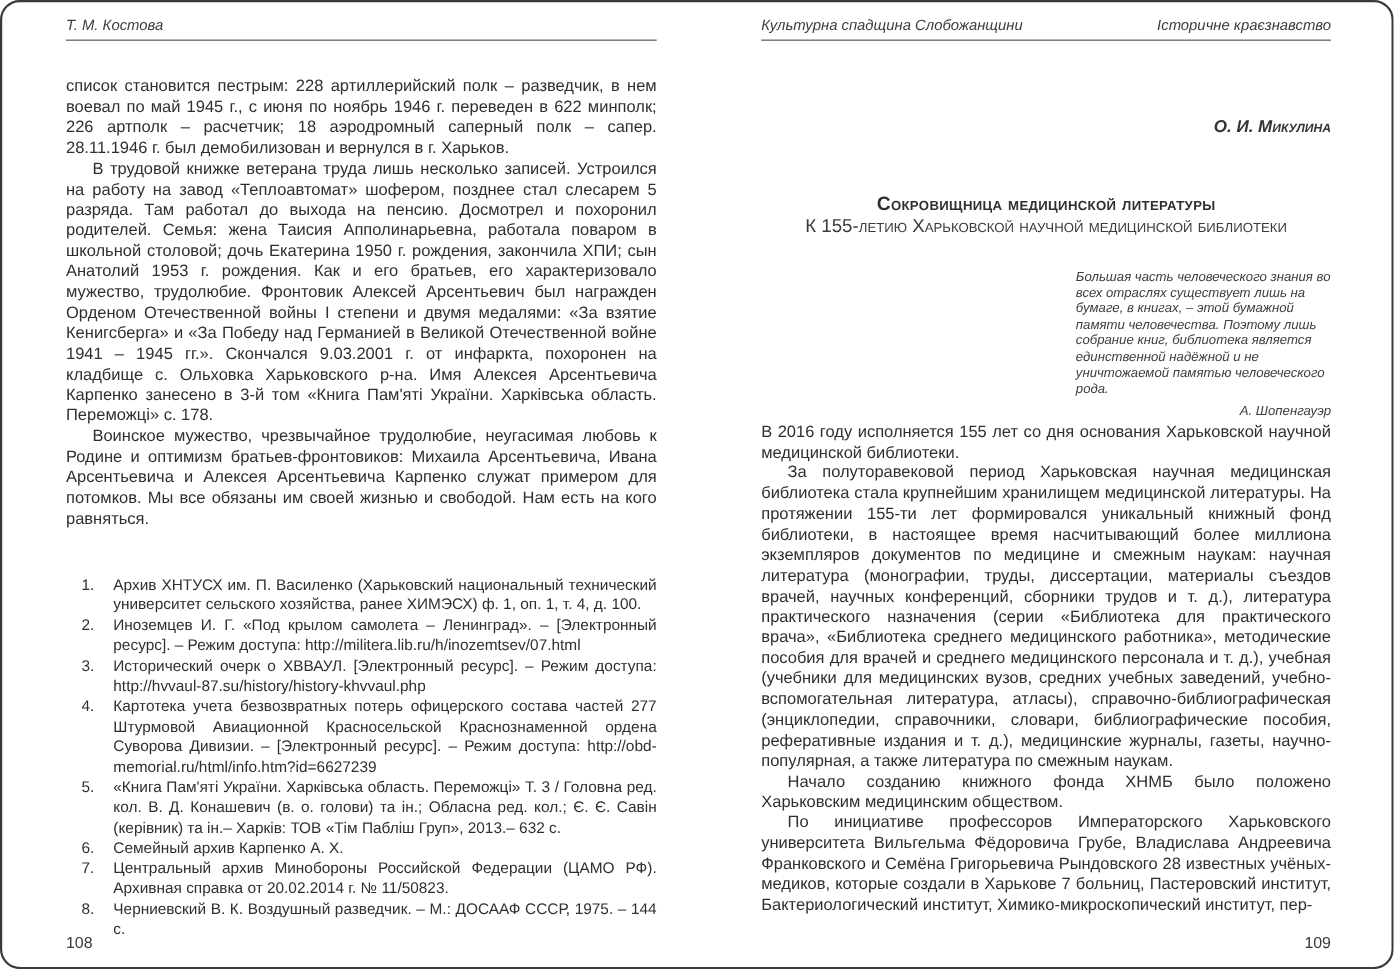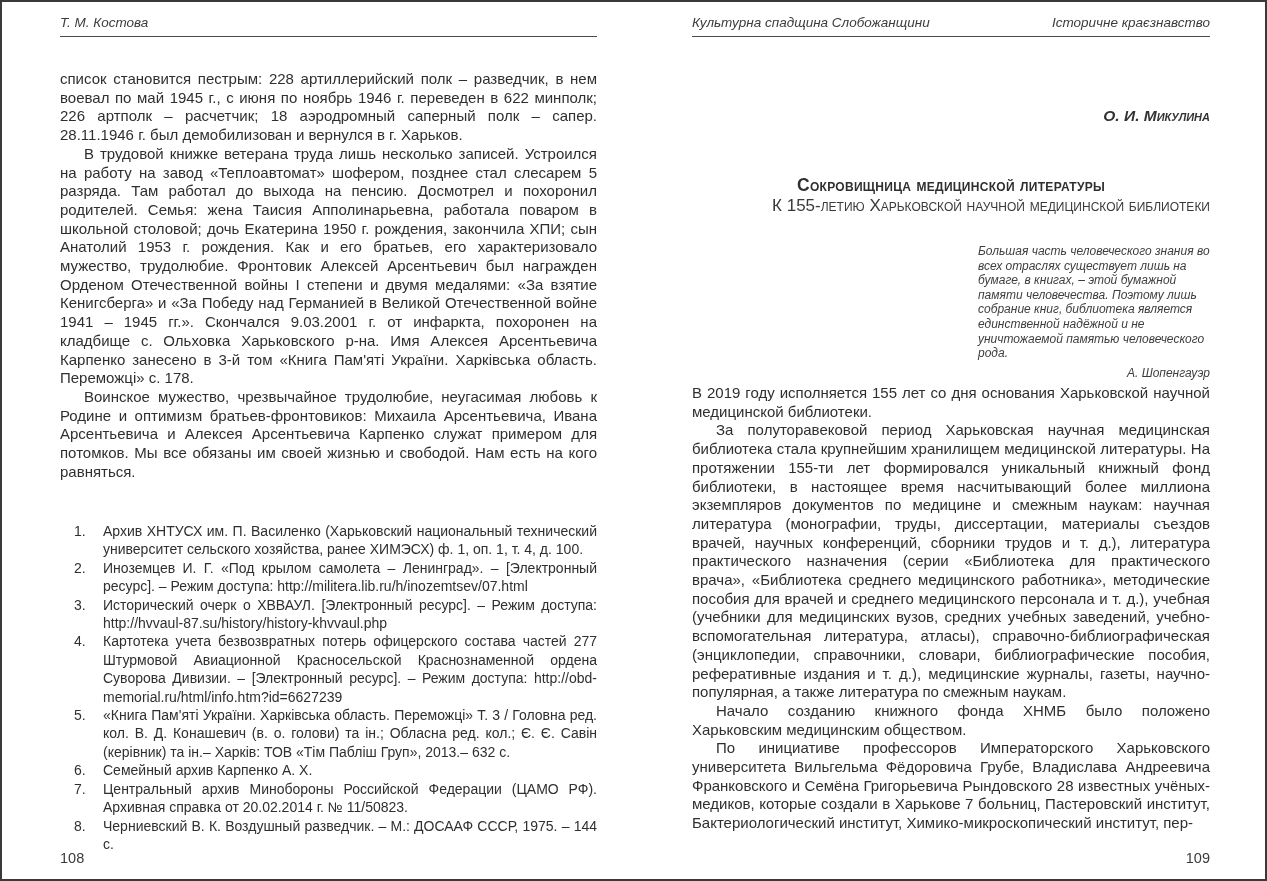--- a/index.html
+++ b/index.html
@@ -8,21 +8,21 @@
     background: #ffffff;
     font-family: "Liberation Sans", sans-serif;
   }
   .sheet {
     position: relative;
     width: 1267px;
     height: 881px;
     box-sizing: border-box;
     background: #ffffff;
     border: 2px solid #3a3a3a;
-    border-radius: 0;
+    border-radius: 18px;
     overflow: hidden;
     color: #333333;
   }
   .page {
     position: absolute;
     top: 0;
     height: 100%;
   }
   .page-left  { left: 58px;  width: 537px; }
   .page-right { left: 690px; width: 518px; }
@@ -118,21 +118,21 @@
     font-size: 17.5px;
     letter-spacing: 0.3px;
     color: #2f2f2f;
   }
   .article-subtitle {
     position: absolute;
     top: 194px;
     left: 0;
     right: 0;
     margin: 0;
-    text-align: right;
+    text-align: center;
     font-weight: normal;
     font-variant: small-caps;
     font-size: 17px;
     color: #3a3a3a;
   }
 
   .epigraph {
     position: absolute;
     top: 242px;
     right: 0;
@@ -216,21 +216,21 @@
     <h1 class="article-title">Сокровищница медицинской литературы</h1>
 
     <h2 class="article-subtitle">К 155-летию Харьковской научной медицинской библиотеки</h2>
 
     <div class="epigraph">
       <div>Большая часть человеческого знания во всех отраслях существует лишь на бумаге, в книгах, – этой бумажной памяти человечества. Поэтому лишь собрание книг, библиотека является единственной надёжной и не уничтожаемой памятью человеческого рода.</div>
       <div class="epigraph-attribution">А. Шопенгауэр</div>
     </div>
 
     <div class="body-text right-body">
-      <p>В 2019 году исполняется 155 лет со дня основания Харьковской научной медицинской библиотеки.</p>
+      <p>В 2016 году исполняется 155 лет со дня основания Харьковской научной медицинской библиотеки.</p>
       <p class="indent">За полуторавековой период Харьковская научная медицинская библиотека стала крупнейшим хранилищем медицинской литературы. На протяжении 155-ти лет формировался уникальный книжный фонд библиотеки, в настоящее время насчитывающий более миллиона экземпляров документов по медицине и смежным наукам: научная литература (монографии, труды, диссертации, материалы съездов врачей, научных конференций, сборники трудов и т. д.), литература практического назначения (серии «Библиотека для практического врача», «Библиотека среднего медицинского работника», методические пособия для врачей и среднего медицинского персонала и т. д.), учебная (учебники для медицинских вузов, средних учебных заведений, учебно-вспомогательная литература, атласы), справочно-библиографическая (энциклопедии, справочники, словари, библиографические пособия, реферативные издания и т. д.), медицинские журналы, газеты, научно-популярная, а также литература по смежным наукам.</p>
       <p class="indent">Начало созданию книжного фонда ХНМБ было положено Харьковским медицинским обществом.</p>
       <p class="indent">По инициативе профессоров Императорского Харьковского университета Вильгельма Фёдоровича Грубе, Владислава Андреевича Франковского и Семёна Григорьевича Рындовского 28 известных учёных-медиков, которые создали в Харькове 7 больниц, Пастеровский институт, Бактериологический институт, Химико-микроскопический институт, пер-</p>
     </div>
 
     <div class="page-number right">109</div>
   </div>
 
 </div>
 

